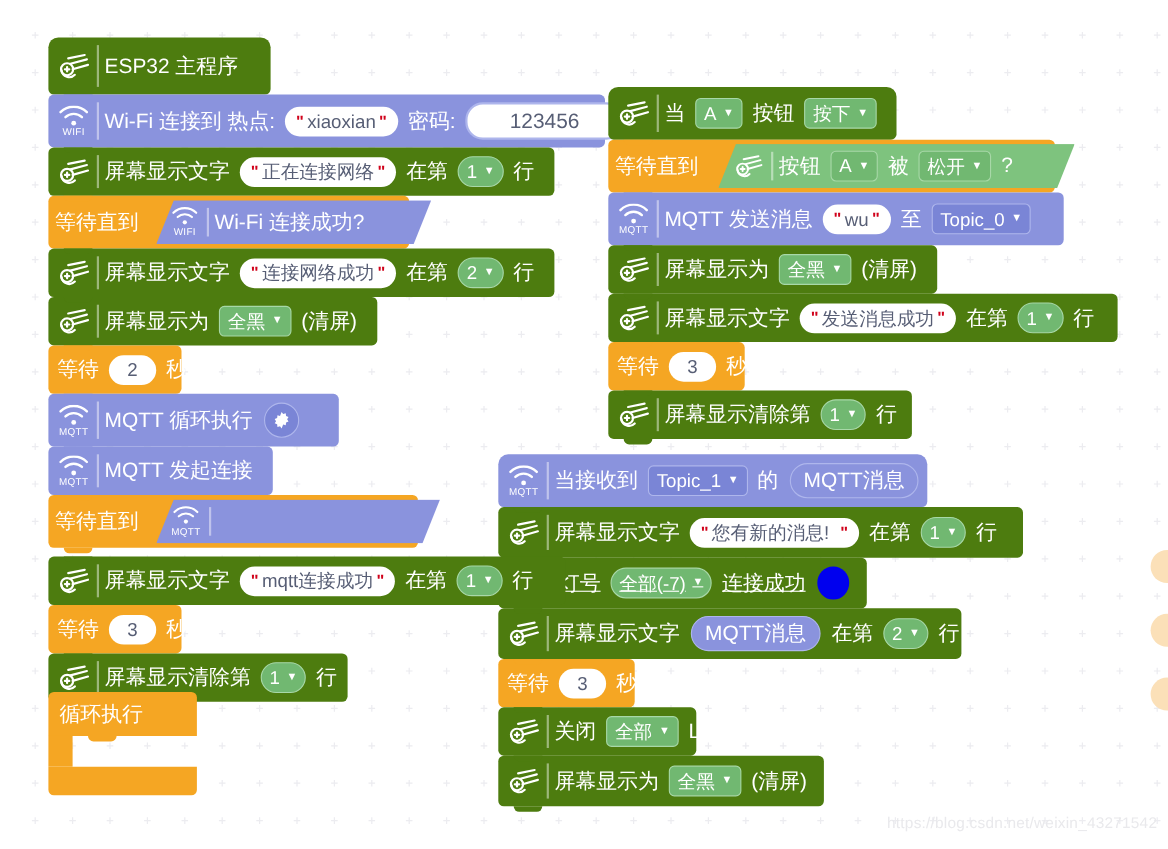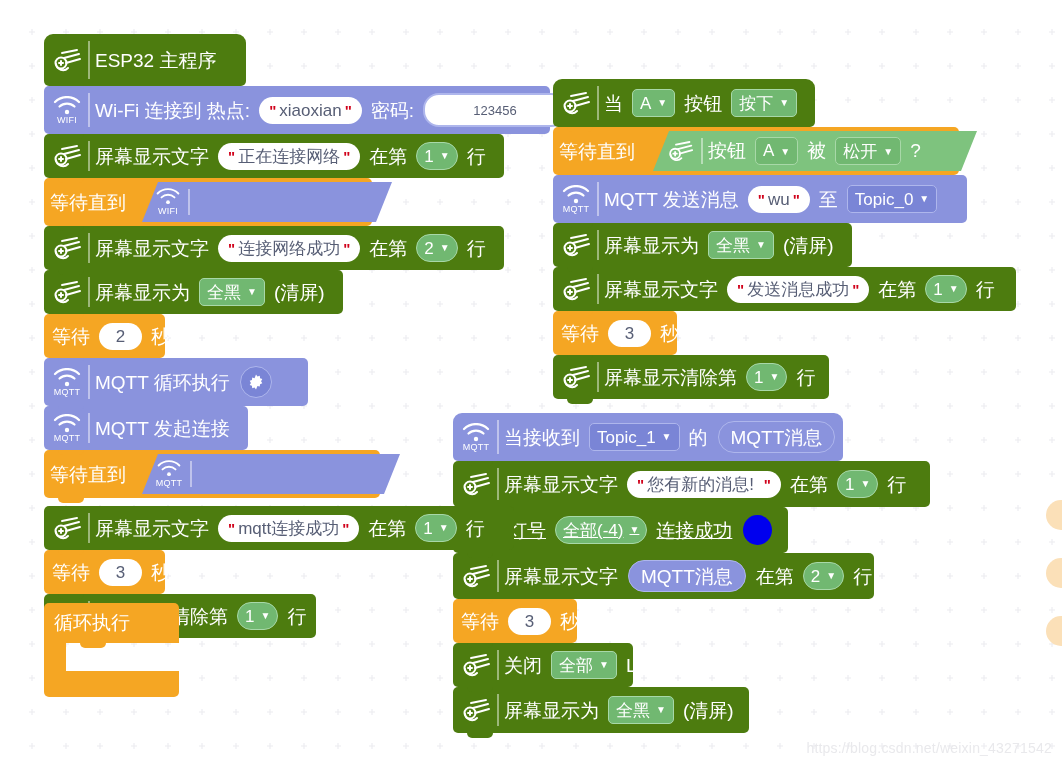--- a/index.html
+++ b/index.html
@@ -85,21 +85,21 @@
   .q.l{margin-right:3px;}
   .q.r{margin-left:3px;}
   .numfield{
     display:inline-flex;align-items:center;justify-content:center;
     min-width:27px;height:27px;padding:0 8px;border-radius:14px;background:#fff;
     color:#575e75;font-size:17px;margin:0 4px;
   }
   .bigfield{
     display:inline-flex;align-items:center;justify-content:center;
     height:30px;min-width:120px;padding:0 10px;border-radius:16px;background:#fff;
-    color:#575e75;font-size:13px;margin:8px 4px;border:2px solid #aeb6ec;
+    color:#575e75;font-size:19px;margin:8px 4px;border:2px solid #aeb6ec;
   }
 
   
   .reporter{
     display:inline-flex;align-items:center;justify-content:center;
     height:30px;padding:0 12px;border-radius:16px;
     background:#8a93dd;border:1.5px solid #aeb6ec;color:#fff;font-size:19px;margin:0 5px;
   }
   .gearbtn{
     display:inline-flex;align-items:center;justify-content:center;
@@ -903,20 +903,21 @@
   <div class="icon" style="width:44px;flex:0 0 44px;">
     <svg width="26" height="17" viewBox="0 0 30 19">
         <g fill="none" stroke="#fff" stroke-width="2.2" stroke-linecap="round">
       <path d="M3 6a17 17 0 0 1 24 0"></path>
           <path d="M7.5 10.5a11 11 0 0 1 15 0"></path>
         </g>
       <circle cx="15" cy="16" r="2.2" fill="#fff"></circle>
       </svg>
     <span class="sublbl">WIFI</span>
   </div>
+  <span class="txt">Wi-Fi 连接成功?</span>
 </div>
 
 <div class="blk green" style="left:44px;top:226px;width:460px;height:44px;">
   <div class="notch"></div>
   <div class="icon">
     <svg width="30" height="24" viewBox="0 0 30 24">
         <g fill="none" stroke="#fff" stroke-width="2" stroke-linecap="round">
       <path d="M4 16a7 7 0 0 0 12 4"></path>
           <path d="M10 5 L25 2"></path>
           <path d="M12 10 L27 6"></path>
@@ -1081,21 +1082,21 @@
   </div>
   <span class="txt">屏幕显示清除第</span>
   <span class="dd oval">
     <span>1</span>
       <span class="car">▼</span>
     </span>
   <span class="txt">行</span>
   <div class="bump"></div>
 </div>
 
-<div class="cblock" style="left:44px;top:603px;width:135px;height:84px;z-index:6;">
+<div class="cblock" style="left:44px;top:629px;width:135px;height:84px;z-index:6;">
   <div class="notch"></div>
   <div class="top" style="width:135px;height:40px;">
     <span>循环执行</span>
   </div>
   <div class="arm" style="top:40px;width:22px;height:28px;"></div>
   <div class="innernotch" style="top:40px;left:36px;"></div>
   <div class="bot" style="top:68px;width:135px;height:26px;"></div>
 </div>
 
 <div class="blk green" style="left:553px;top:79px;width:262px;height:48px;border-radius:9px 9px 5px 5px;">
@@ -1311,21 +1312,21 @@
       <span class="car">▼</span>
     </span>
   <span class="txt">行</span>
   <div class="bump"></div>
 </div>
 
 <div class="blk green" style="left:453px;top:507px;width:335px;height:46px;padding-left:50px;z-index:3;text-decoration:underline;">
   <div class="notch"></div>
   <span class="txt">灯号</span>
   <span class="dd oval">
-    <span>全部(-4)</span>
+    <span>全部(-7)</span>
       <span class="car">▼</span>
     </span>
   <span class="txt">连接成功</span>
   <span class="swatch" style="background: rgb(0, 0, 238);"></span>
   <div class="bump"></div>
 </div>
 
 <div class="blk green" style="left:453px;top:553px;width:421px;height:46px;z-index:4;">
   <div class="notch"></div>
   <div class="icon">

